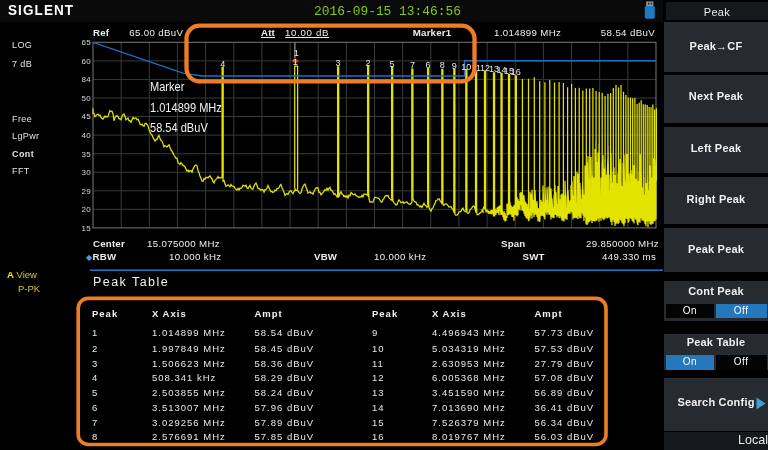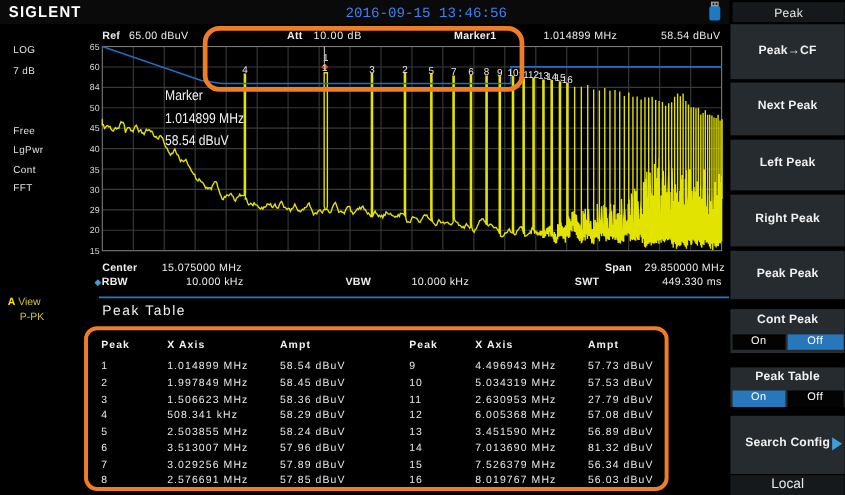--- a/index.html
+++ b/index.html
@@ -12,21 +12,21 @@
 .tc { position:absolute; font-size:9.5px; color:#e8e8e8; letter-spacing:1.0px; line-height:11px; white-space:nowrap; }
 .th { font-weight:bold; color:#f2f2f2; }
 .btn { position:absolute; left:664px; width:104px; background:#252b2e; }
 .btxt { position:absolute; left:664px; width:104px; text-align:center; font-size:11px; font-weight:bold; color:#f0f0f0; letter-spacing:0.2px; }
 .tog { position:absolute; height:14.5px; font-size:10px; color:#fff; text-align:center; line-height:14.5px; letter-spacing:0.5px; }
 </style></head>
 <body>
 
 <div class="abs" style="left:0;top:0;width:768px;height:22px;background:#0a0a0a;"></div>
 <div class="abs" style="left:8px;top:3px;font-size:13.5px;font-weight:bold;color:#fff;letter-spacing:1.1px;transform:scaleY(1.05);">SIGLENT</div>
-<div class="abs" style="left:314px;top:4px;font-family:'Liberation Mono',monospace;font-size:12.9px;color:#3b82f6;">2016-09-15  13:46:56</div>
+<div class="abs" style="left:314px;top:4px;font-family:'Liberation Mono',monospace;font-size:12.9px;color:#84cc16;">2016-09-15  13:46:56</div>
 
 <svg class="abs" style="left:0;top:0;" width="768" height="450" viewBox="0 0 768 450">
 
   <g stroke="#3a3a3a" stroke-width="1">
 <line x1="93.0" y1="60.9" x2="656.0" y2="60.9"></line>
 <line x1="93.0" y1="79.4" x2="656.0" y2="79.4"></line>
 <line x1="93.0" y1="98.0" x2="656.0" y2="98.0"></line>
 <line x1="93.0" y1="116.5" x2="656.0" y2="116.5"></line>
 <line x1="93.0" y1="135.1" x2="656.0" y2="135.1"></line>
 <line x1="93.0" y1="153.7" x2="656.0" y2="153.7"></line>
@@ -90,48 +90,48 @@
   <rect x="646.3" y="1.5" width="7" height="5" fill="#a8a8a8"></rect>
   <rect x="647.8" y="2.5" width="1.6" height="2.2" fill="#222"></rect>
   <rect x="650.6" y="2.5" width="1.6" height="2.2" fill="#222"></rect>
   <rect x="644.8" y="5.7" width="10" height="13" rx="1.8" fill="#1e79c4"></rect>
 </svg>
 
 <div class="abs lbl9" style="left:12px;top:40px;">LOG</div>
 <div class="abs lbl9" style="left:12px;top:58.6px;">7 dB</div>
 <div class="abs lbl9" style="left:12px;top:114px;">Free</div>
 <div class="abs lbl9" style="left:12px;top:131.3px;">LgPwr</div>
-<div class="abs lbl9" style="left:12px;top:148.6px;">Cont</div>
+<div class="abs lbl9" style="left:12px;top:148.6px;font-weight:bold;">Cont</div>
 <div class="abs lbl9" style="left:12px;top:165.9px;">FFT</div>
 <div class="abs" style="left:7px;top:269px;font-size:9.5px;"><b style="color:#ffe600;">A</b> <span style="color:#cdc53a;">View</span></div>
 <div class="abs" style="left:18px;top:283.3px;font-size:9.5px;color:#cdc53a;">P-PK</div>
 
 <div class="ax" style="top:38.1px">65</div>
 <div class="ax" style="top:56.7px">60</div>
 <div class="ax" style="top:75.2px">84</div>
 <div class="ax" style="top:93.8px">50</div>
 <div class="ax" style="top:112.3px">45</div>
 <div class="ax" style="top:130.9px">40</div>
 <div class="ax" style="top:149.5px">35</div>
 <div class="ax" style="top:168.0px">30</div>
 <div class="ax" style="top:186.6px">29</div>
 <div class="ax" style="top:205.1px">20</div>
 <div class="ax" style="top:223.7px">15</div>
 
-<div class="abs ann" style="left:93px;top:26.8px;"><b>Ref</b><span style="margin-left:8px;">65.00 dBuV</span></div>
-<div class="abs ann" style="left:261px;top:26.8px;"><b>Att</b><span style="margin-left:10px;letter-spacing:0.65px;">10.00 dB</span></div>
+<div class="abs ann" style="left:93px;top:26.8px;"><b>Ref</b><span style="margin-left:20px;">65.00 dBuV</span></div>
+<div class="abs ann" style="left:261px;top:26.8px;text-decoration:underline;"><b>Att</b><span style="margin-left:10px;letter-spacing:0.65px;">10.00 dB</span></div>
 <div class="abs ann" style="left:412.8px;top:26.8px;"><b>Marker1</b></div>
 <div class="abs ann" style="left:494px;top:26.8px;">1.014899 MHz</div>
 <div class="abs ann" style="right:113px;top:26.8px;">58.54 dBuV</div>
 
 <div class="abs" style="left:150px;top:77.3px;font-size:13px;color:#f2f2f2;line-height:20.4px;letter-spacing:0px;transform:scaleX(0.85);transform-origin:0 0;">Marker<br>1.014899 MHz<br>58.54 dBuV</div>
 
 <div class="abs ann" style="left:93px;top:238px;"><b>Center</b></div>
 <div class="abs ann" style="left:147px;top:238px;">15.075000 MHz</div>
-<div class="abs ann" style="left:550px;top:238px;font-weight:bold;"><b>Span</b></div>
+<div class="abs ann" style="left:501px;top:238px;font-weight:bold;"><b>Span</b></div>
 <div class="abs ann" style="left:586px;top:238px;">29.850000 MHz</div>
 <div class="abs ann" style="left:86px;top:250.6px;"><span style="color:#3b9fd8;font-size:8px;">◆</span><b>RBW</b></div>
 <div class="abs ann" style="left:169px;top:250.6px;">10.000 kHz</div>
 <div class="abs ann" style="left:314px;top:250.6px;"><b>VBW</b></div>
 <div class="abs ann" style="left:374px;top:250.6px;">10.000 kHz</div>
 <div class="abs ann" style="left:522.6px;top:250.6px;"><b>SWT</b></div>
 <div class="abs ann" style="left:602px;top:250.6px;">449.330 ms</div>
 
 <div class="abs" style="left:93px;top:275px;font-size:12.5px;color:#f0f0f0;letter-spacing:1.45px;">Peak Table</div>
 <div class="tc th" style="left:92px;top:308px;">Peak</div>
@@ -178,21 +178,21 @@
 <div class="tc " style="left:432px;top:372.3px">6.005368 MHz</div>
 <div class="tc " style="left:432px;top:386.5px">3.451590 MHz</div>
 <div class="tc " style="left:432px;top:401.7px">7.013690 MHz</div>
 <div class="tc " style="left:432px;top:416.7px">7.526379 MHz</div>
 <div class="tc " style="left:432px;top:430.5px">8.019767 MHz</div>
 <div class="tc " style="left:534.5px;top:326.5px">57.73 dBuV</div>
 <div class="tc " style="left:534.5px;top:343.3px">57.53 dBuV</div>
 <div class="tc " style="left:534.5px;top:357.7px">27.79 dBuV</div>
 <div class="tc " style="left:534.5px;top:372.3px">57.08 dBuV</div>
 <div class="tc " style="left:534.5px;top:386.5px">56.89 dBuV</div>
-<div class="tc " style="left:534.5px;top:401.7px">81.32 dBuV</div>
+<div class="tc " style="left:534.5px;top:401.7px">36.41 dBuV</div>
 <div class="tc " style="left:534.5px;top:416.7px">56.34 dBuV</div>
 <div class="tc " style="left:534.5px;top:430.5px">56.03 dBuV</div>
 
 <div class="abs" style="left:663px;top:0;width:105px;height:450px;background:#000;"></div>
 <div class="abs" style="left:665.8px;top:1.5px;width:102.2px;height:18px;background:#15191b;"></div>
 <div class="abs" style="left:665.8px;top:6px;width:102.2px;text-align:center;font-size:11px;color:#e8e8e8;letter-spacing:0.3px;">Peak</div>
 
 <div class="btn" style="top:22px;height:49.8px;"></div>
 <div class="btn" style="top:75px;height:48.1px;"></div>
 <div class="btn" style="top:126.5px;height:46.8px;"></div>
@@ -215,13 +215,13 @@
 
 <div class="btxt" style="top:335.8px;">Peak Table</div>
 <div class="tog" style="left:665.5px;top:355px;width:48.8px;background:#2677bb;">On</div>
 <div class="tog" style="left:715.5px;top:355px;width:51.3px;background:#030303;">Off</div>
 
 <div class="btxt" style="top:396.3px;">Search Config</div>
 <svg class="abs" style="left:755px;top:396.5px;" width="12" height="14" viewBox="0 0 12 14">
     <polygon points="1.5,0.5 10.5,6.5 1.5,12.5" fill="#3b9fd8"></polygon>
   </svg>
 
-<div class="abs" style="left:664px;top:433px;width:104px;text-align:center;font-size:12.5px;color:#e8e8e8;">Local</div>
+<div class="abs" style="left:664px;top:433px;width:104px;text-align:right;font-size:12.5px;color:#e8e8e8;">Local</div>
 
 </body></html>

